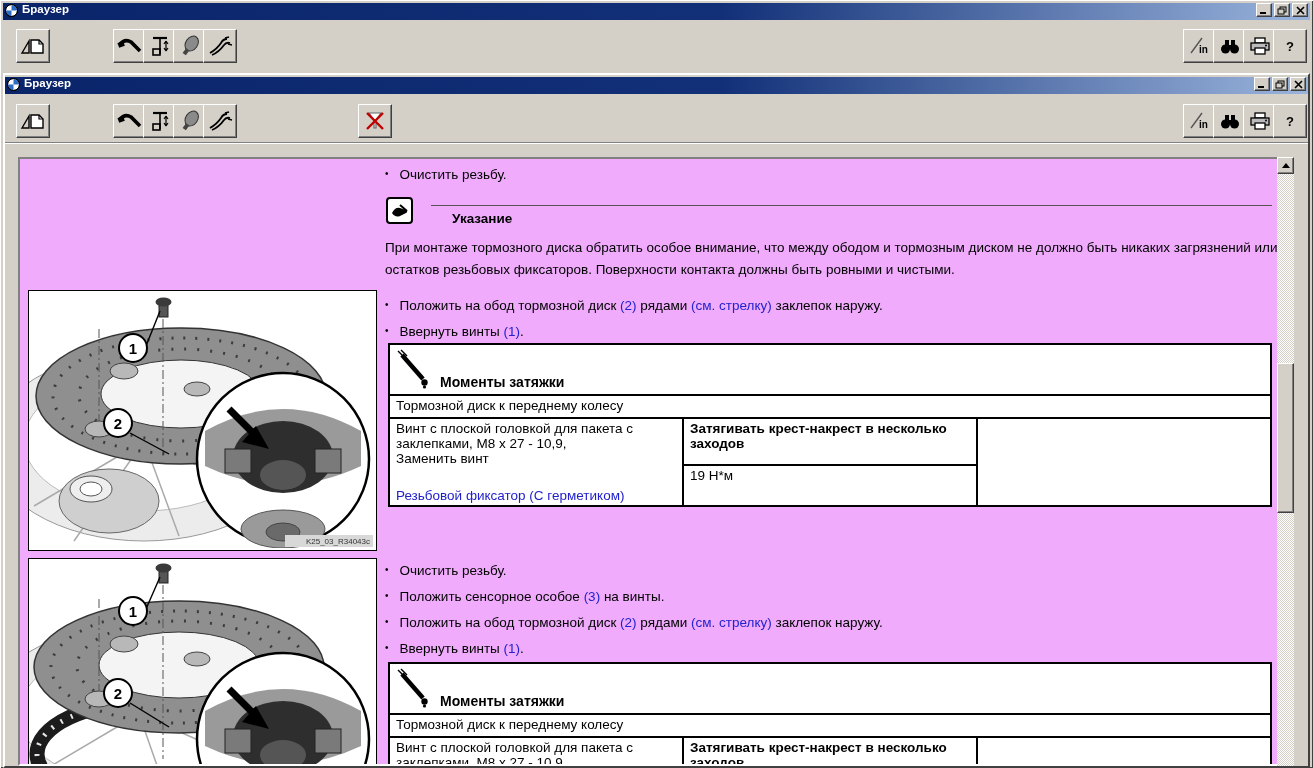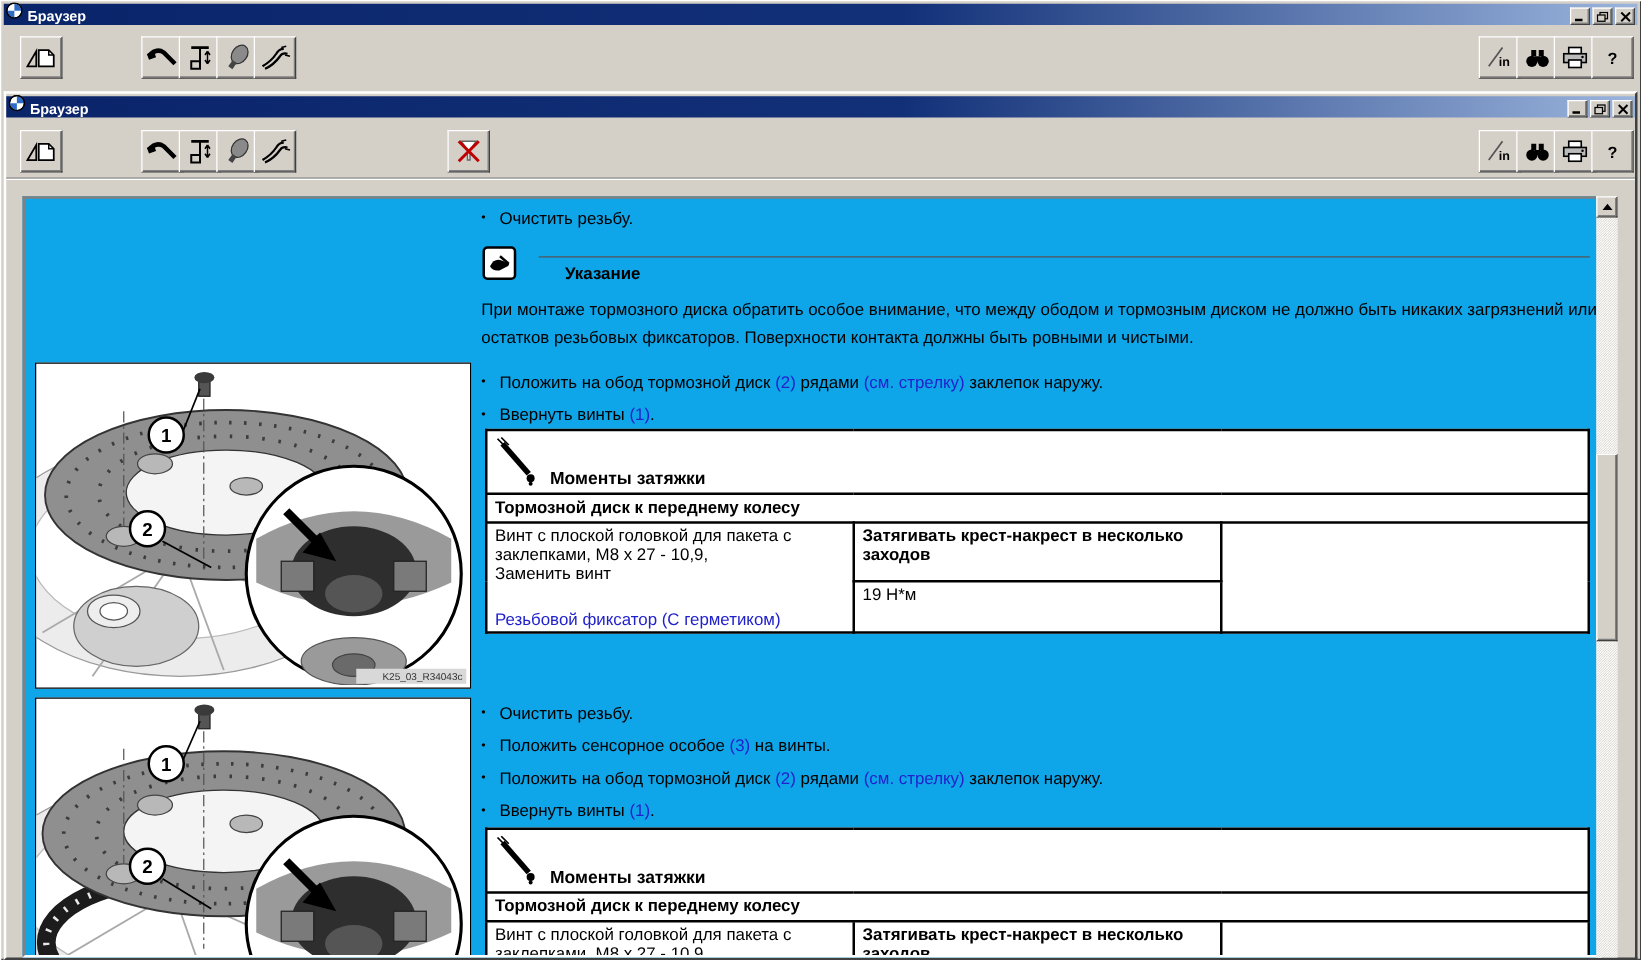--- a/index.html
+++ b/index.html
@@ -1,36 +1,36 @@
 <!DOCTYPE html>
 <html><head>
 <meta charset="utf-8">
 <style>
   html,body{margin:0;padding:0;background:#808080;}
   .screen{position:relative;width:1313px;height:768px;background:#d4d0c8;
           font-family:"Liberation Sans",sans-serif;overflow:hidden;
           box-shadow:inset 1px 1px 0 #fff, inset -1px -1px 0 #404040;}
   
   .titlebar{position:absolute;height:17px;background:linear-gradient(90deg,#0a246a 0%,#123078 55%,#9ab4dc 100%);
-            display:flex;align-items:flex-end;padding:0 2px;}
+            display:flex;align-items:flex-start;padding:0 2px;}
   .titlebar .wtitle{color:#fff;font-weight:bold;font-size:11.5px;margin-left:4px;flex:1;
                     white-space:nowrap;overflow:hidden;}
   .ctrls{display:flex;gap:2px;align-items:center;}
   .cbtn{width:16px;height:14px;background:#d4d0c8;border:1px solid;border-color:#fff #404040 #404040 #fff;
         box-shadow:inset -1px -1px 0 #808080;display:flex;align-items:center;justify-content:center;padding:0;}
   .cbtn svg{display:block;}
   .btn{position:absolute;width:30px;height:26px;background:#d4d0c8;border:1px solid;
        border-color:#fff #404040 #404040 #fff;box-shadow:inset -1px -1px 0 #808080;
        display:flex;align-items:center;justify-content:center;padding:16px;font-family:inherit;}
   .btn svg{display:block;}
   .win2{position:absolute;left:3px;right:3px;top:73px;bottom:0;background:#d4d0c8;
         border:2px solid;border-color:#fff #404040 #404040 #fff;}
   .groove{position:absolute;left:0;right:0;top:67px;height:0;border-top:1px solid #808080;border-bottom:1px solid #fff;}
   
-  .docpanel{position:absolute;left:13px;top:82px;width:1259px;bottom:0;background:#0ea5e9;
+  .docpanel{position:absolute;left:13px;top:82px;width:1259px;bottom:0;background:#f0abfc;
             border:2px solid;border-color:#808080 #fff #fff #808080;overflow:hidden;}
   .sb{position:absolute;left:1272px;top:82px;width:17px;bottom:0;}
   .sb-up{position:absolute;top:0;left:0;width:17px;height:17px;background:#d4d0c8;border:1px solid;
          border-color:#fff #404040 #404040 #fff;box-shadow:inset -1px -1px 0 #808080;
          display:flex;align-items:center;justify-content:center;box-sizing:border-box;}
   .tri-up{width:0;height:0;border-left:4px solid transparent;border-right:4px solid transparent;border-bottom:5px solid #000;}
   .sb-track{position:absolute;top:17px;bottom:0;left:0;width:17px;background-color:#fff;
     background-image:linear-gradient(45deg,#d4d0c8 25%,transparent 25%,transparent 75%,#d4d0c8 75%),
                      linear-gradient(45deg,#d4d0c8 25%,transparent 25%,transparent 75%,#d4d0c8 75%);
     background-size:2px 2px;background-position:0 0,1px 1px;}
@@ -48,21 +48,21 @@
   .notebody{position:absolute;left:365px;top:78px;width:900px;line-height:1.6;}
   .figure{position:absolute;left:8px;width:347px;border:1px solid #000;background:#fff;overflow:hidden;}
   .fig1{top:131px;height:259px;}
   .fig2{top:399px;height:280px;}
   table.torque{position:absolute;left:368px;border-collapse:collapse;width:884px;table-layout:fixed;background:#fff;padding-left:33px;}
   .t1{top:184px;} .t2{top:503px;}
   table.torque td{border:2px solid #000;font-size:13.5px;padding:2px 6px;vertical-align:top;}
   td.thdr{height:45px;font-weight:bold;}
   .thdr-in{display:flex;align-items:flex-end;gap:8px;height:100%;}
   .thdr-in .ttl{padding-bottom:2px;font-size:14px;}
-  td.tsub{font-weight:bold;height:17px;margin-top:36px;}
+  td.tsub{font-weight:normal;height:17px;margin-top:36px;}
   td.c1{width:428px;}
   td.c2{width:256px;}
   td.c3{width:164px;}
   td.c2a{font-weight:bold;height:32px;}
   td.c2b{height:27px;}
   .fixlink{display:block;margin-top:22px;color:#2222cc;}
 </style>
 </head>
 <body>
 

